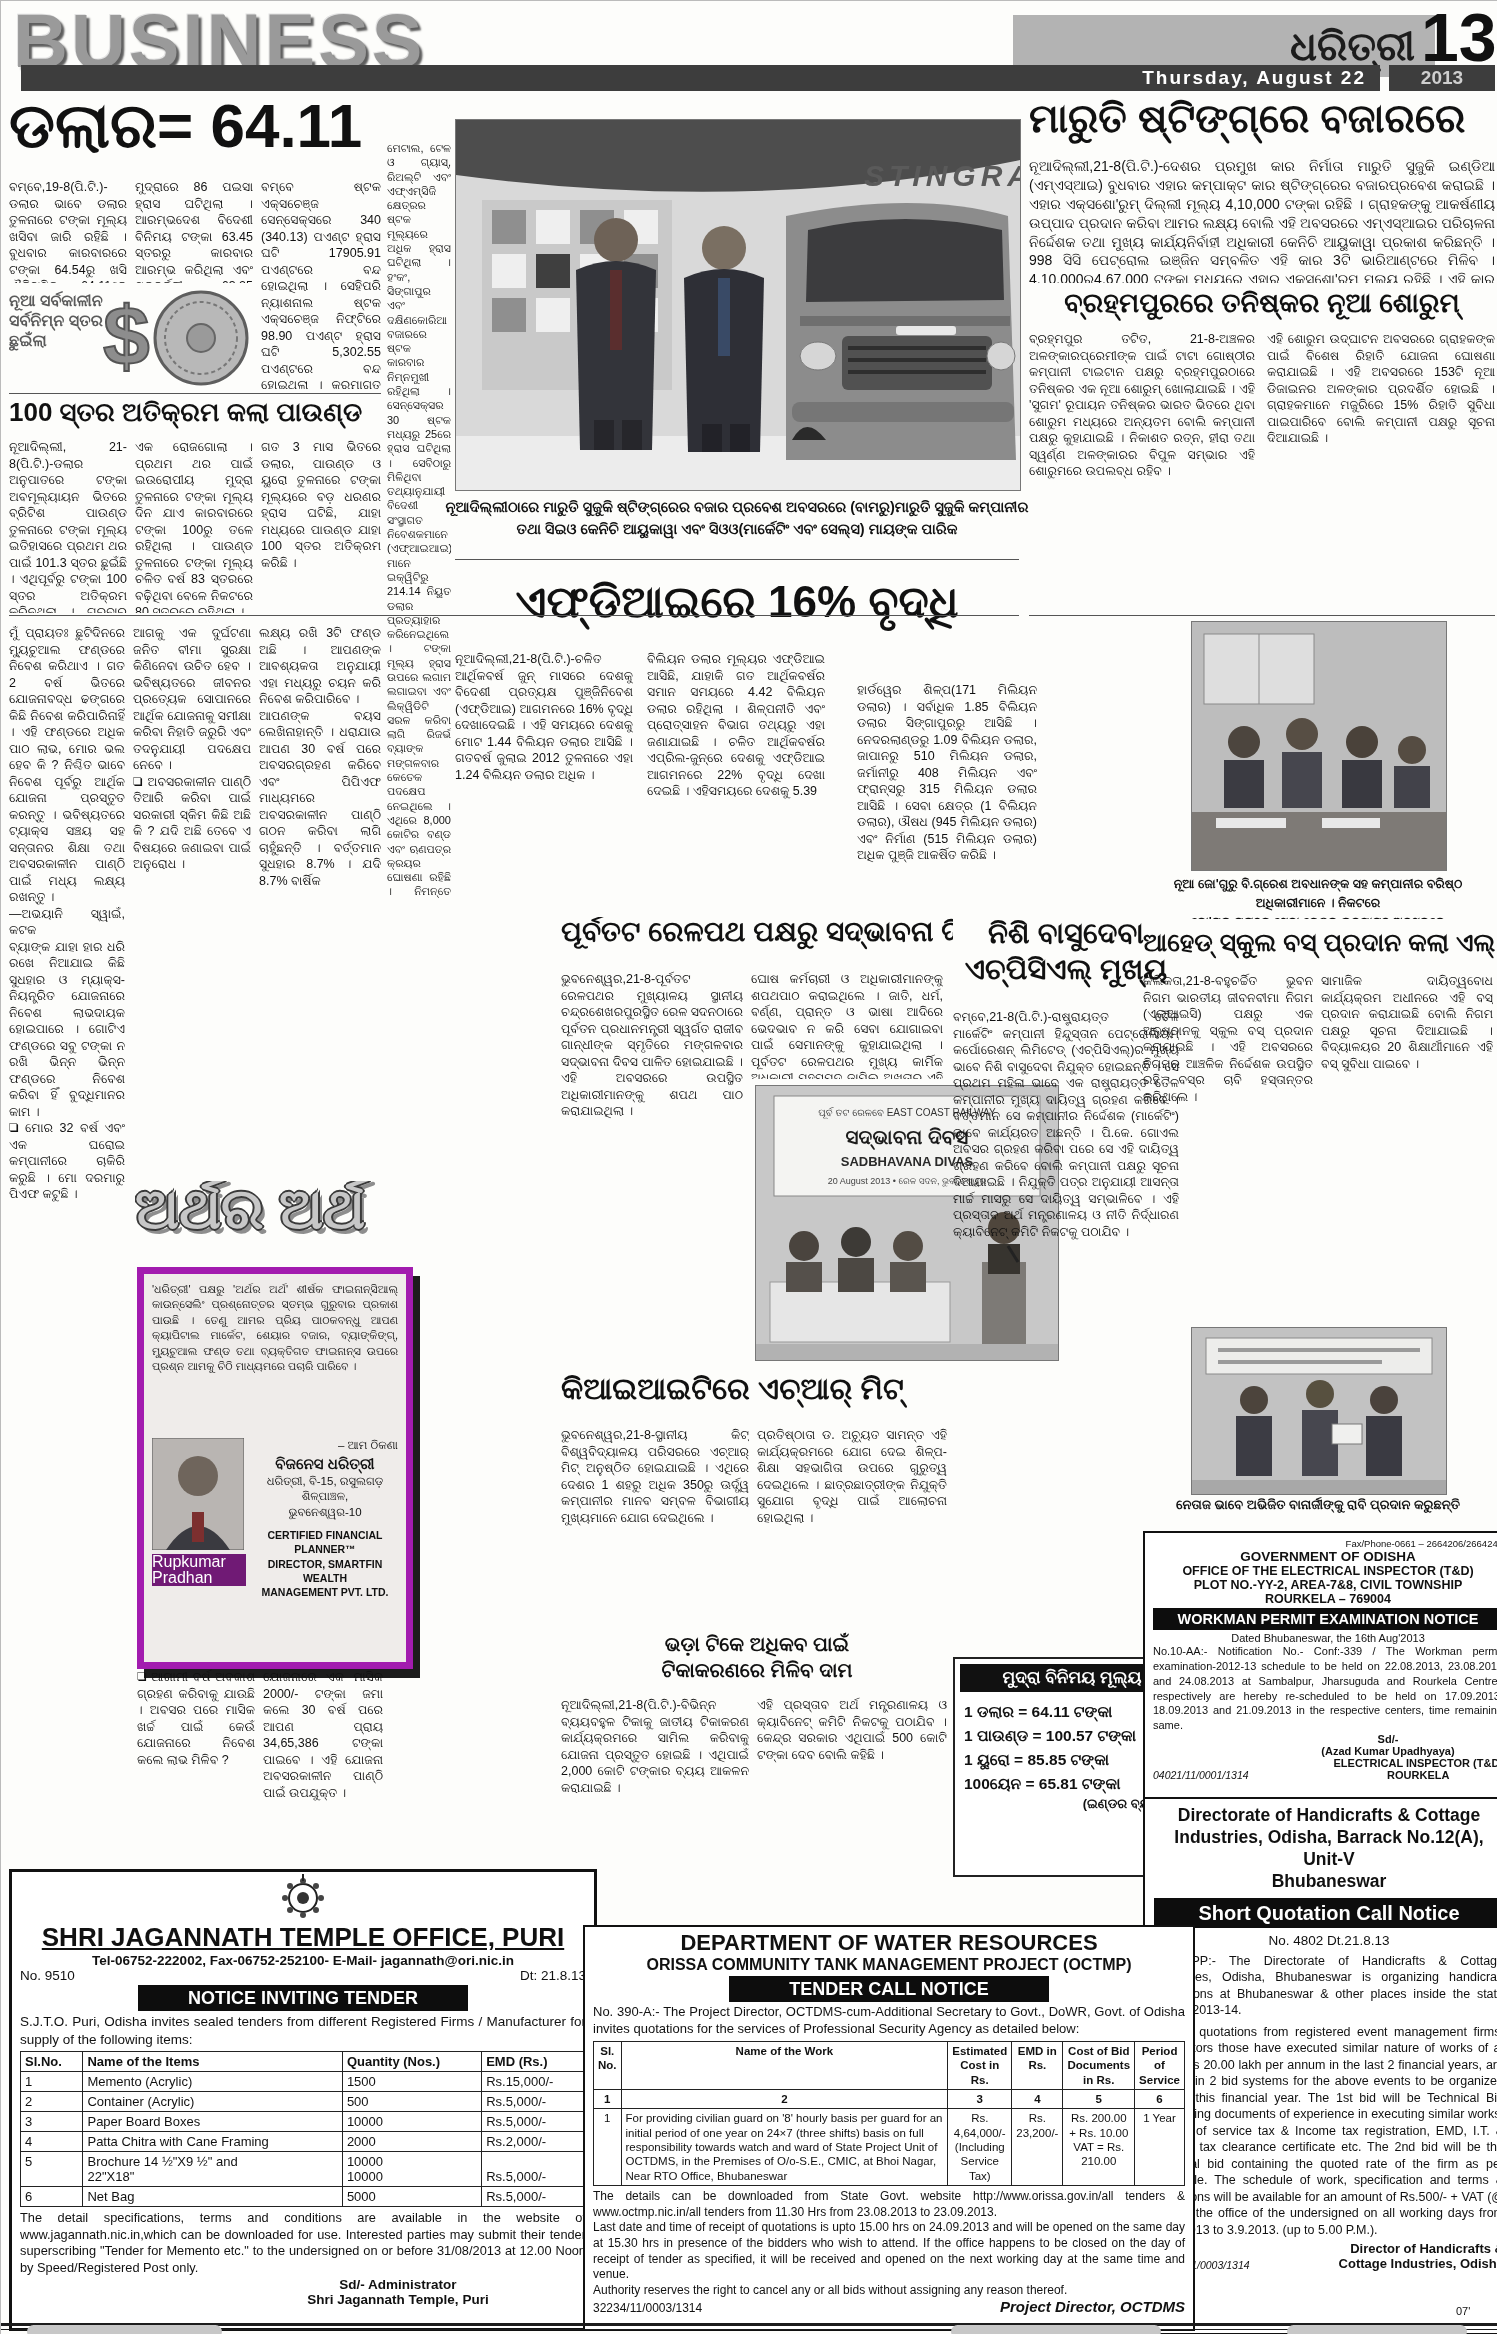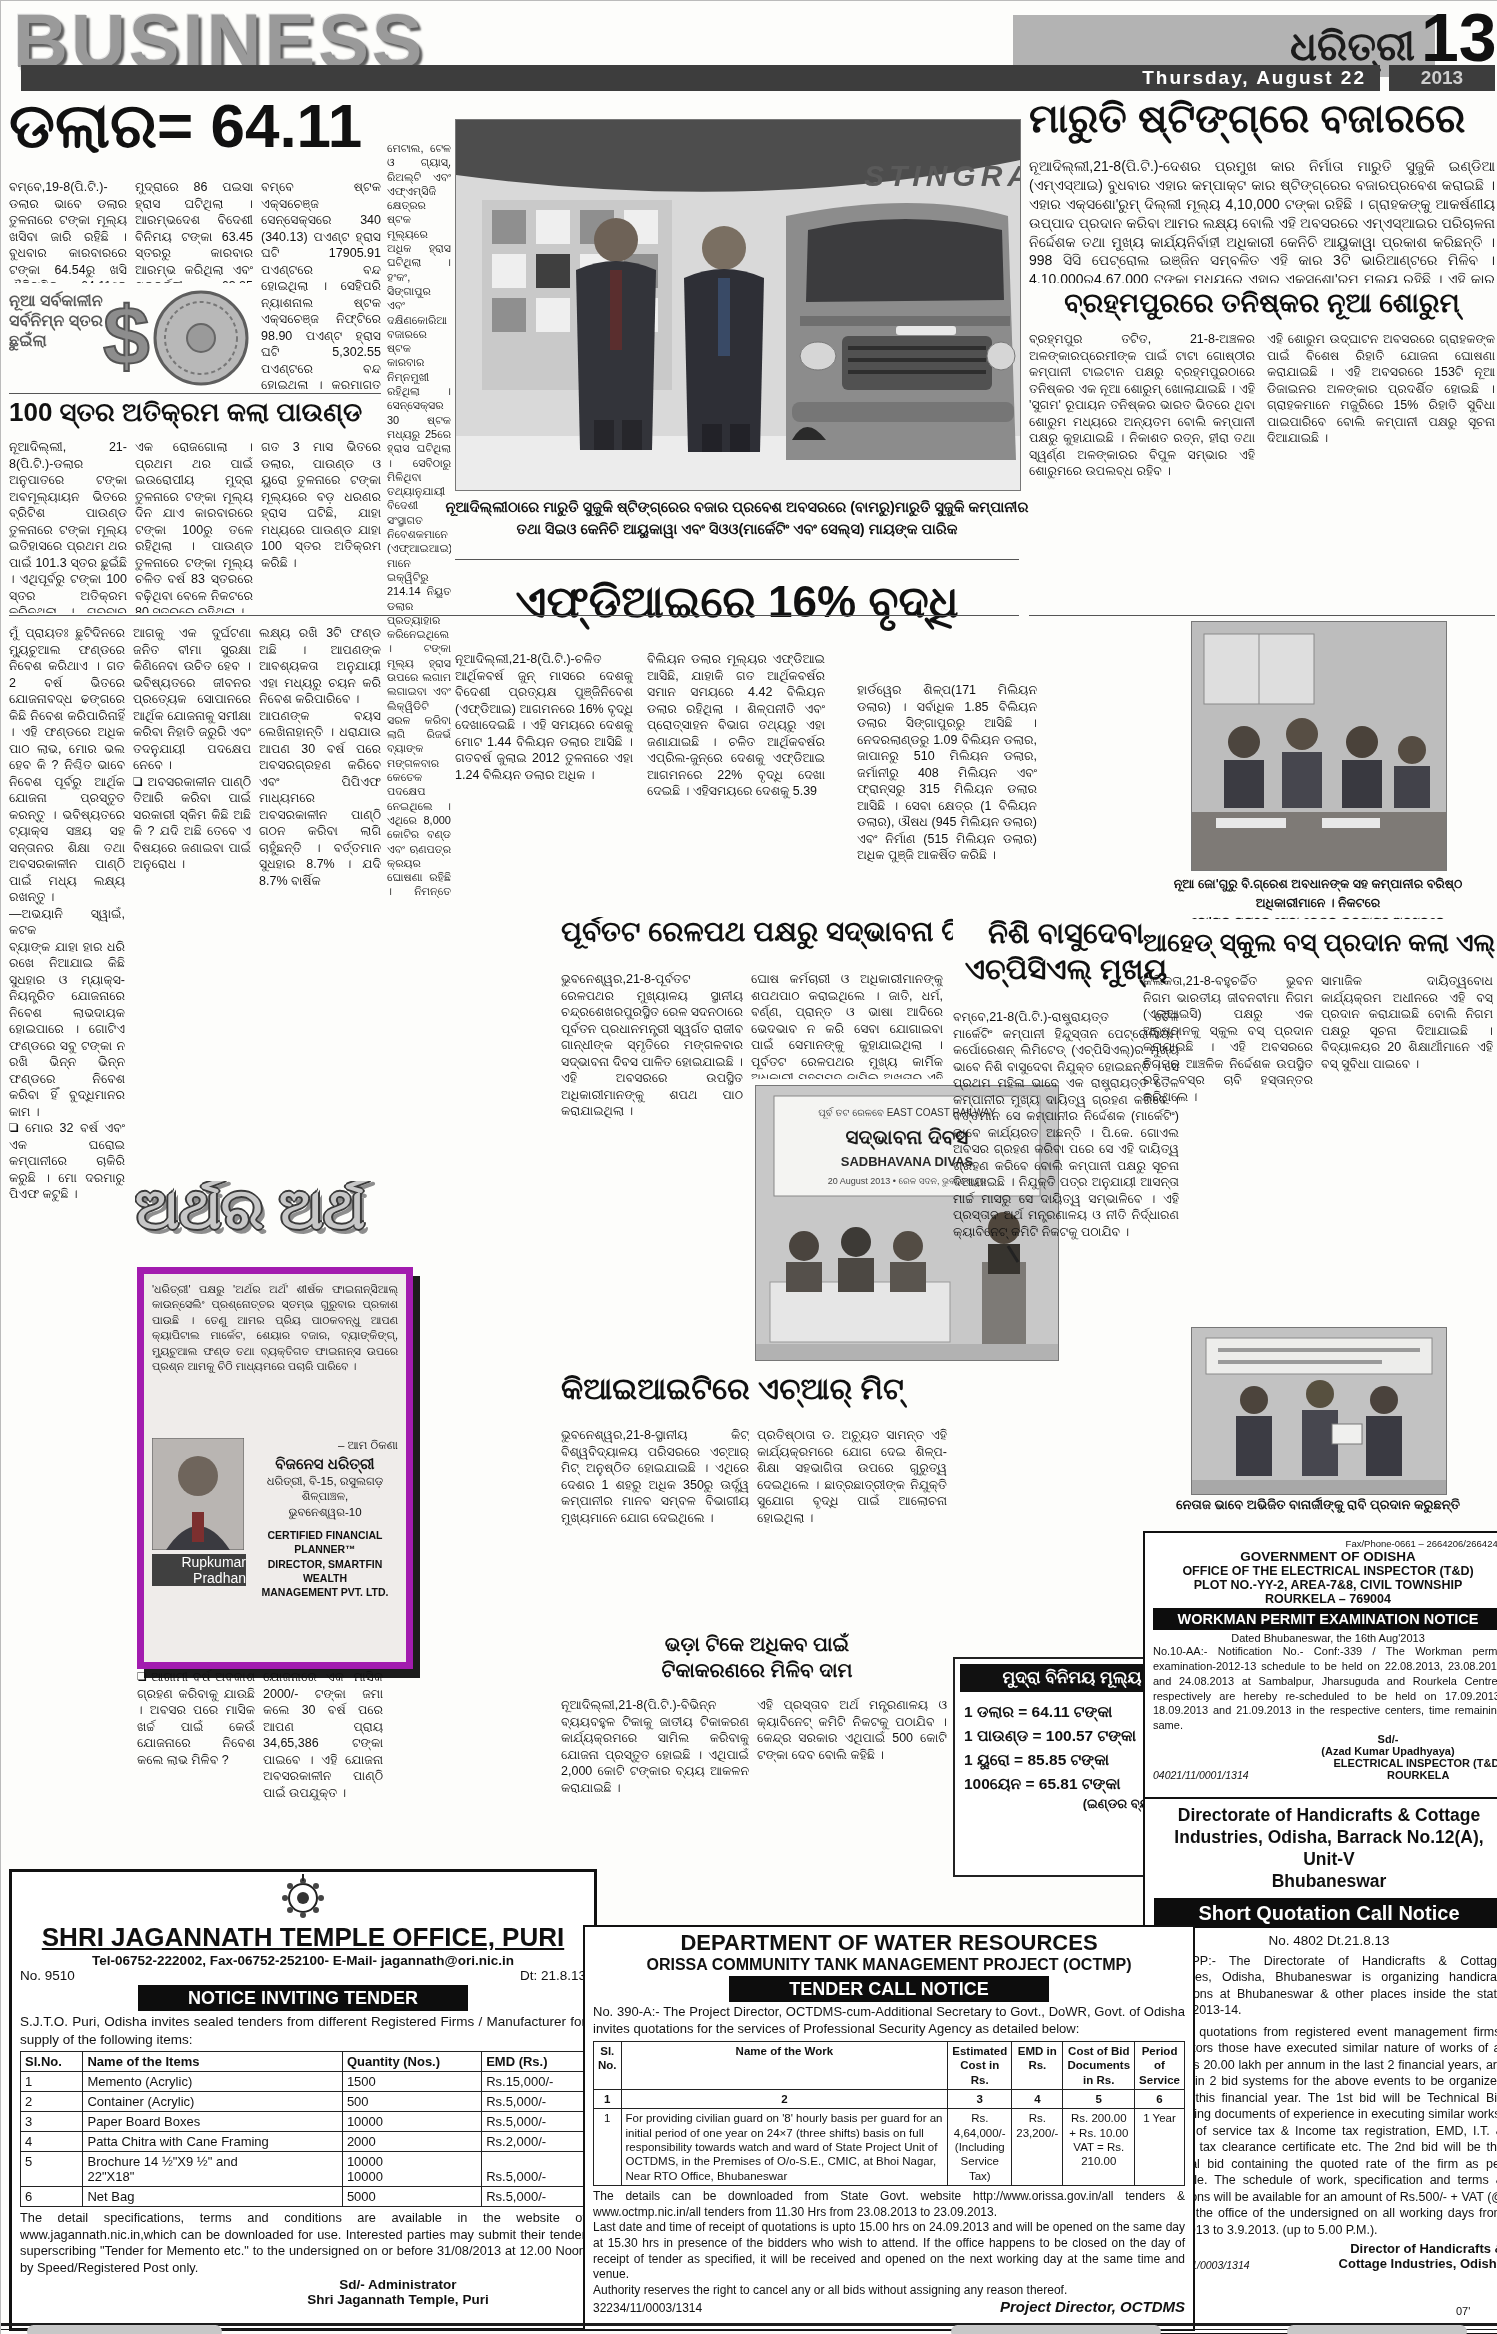--- a/index.html
+++ b/index.html
@@ -28,21 +28,21 @@
   .big-hl{font-weight:800;line-height:1.05;}
 
   
   .photo{background:linear-gradient(#d8d8d8,#efefef);border:1px solid #777;overflow:hidden;}
   .caption{font-weight:bold;}
 
   
   #artha-title{font-size:56px;font-weight:900;color:#c7c7c7;line-height:1;
      text-shadow:-2px 0 #3a3a3a,0 2px #3a3a3a,2px 0 #3a3a3a,0 -2px #3a3a3a,4px 5px 0 #8e8e8e;}
   #artha-box{border:7px solid #a21caf;background:#efecea;box-shadow:7px 9px 0 #1c1c1c;padding:8px;}
-  #advisor-label{background:#404040;color:#fff;font-size:14px;text-align:right;line-height:16px;}
+  #advisor-label{background:#701a75;color:#fff;font-size:16px;text-align:left;line-height:16px;}
 
   
   #fx-box{border:2px solid #222;background:#fff;padding:5px;}
   #fx-title{background:#111;color:#fff;text-align:center;font-weight:bold;font-size:17px;line-height:28px;}
   .fx-row{font-size:15.5px;font-weight:bold;line-height:1.55;white-space:nowrap;}
 
   
   .notice{border:2px solid #111;background:#fff;}
   .bar-black{background:#0d0d0d;color:#fff;font-weight:bold;text-align:center;}
   table{border-collapse:collapse;width:100%;}

